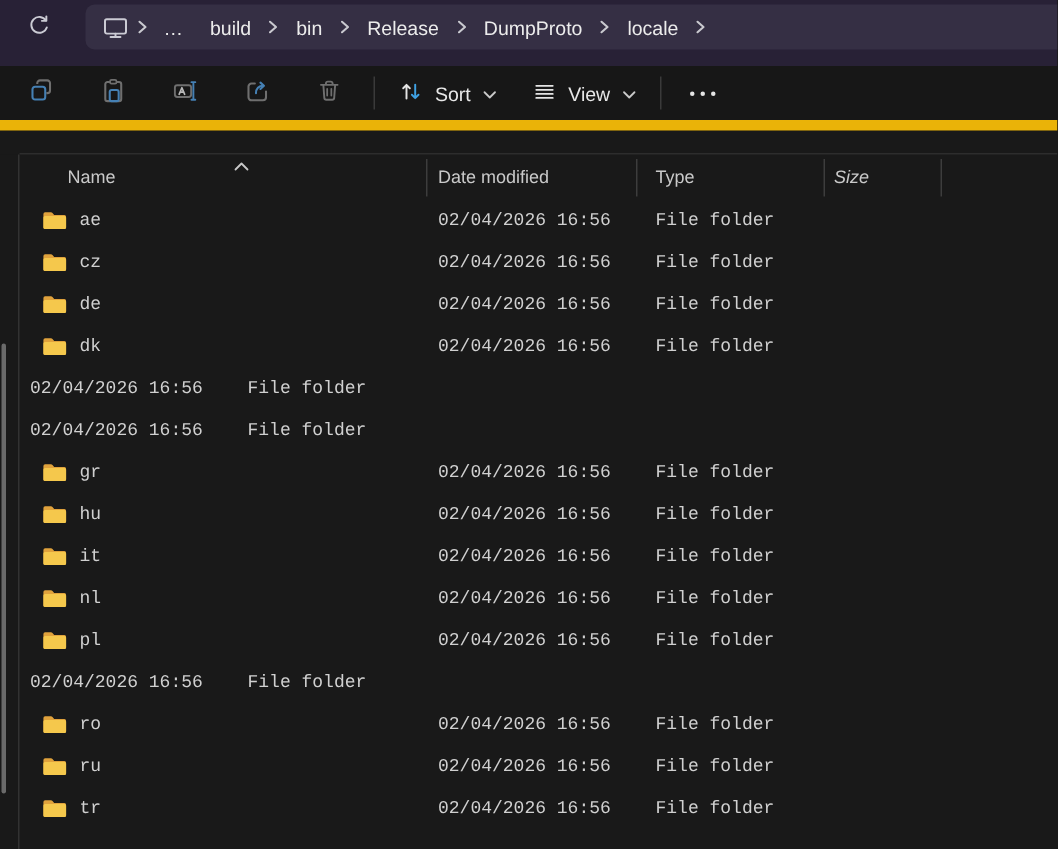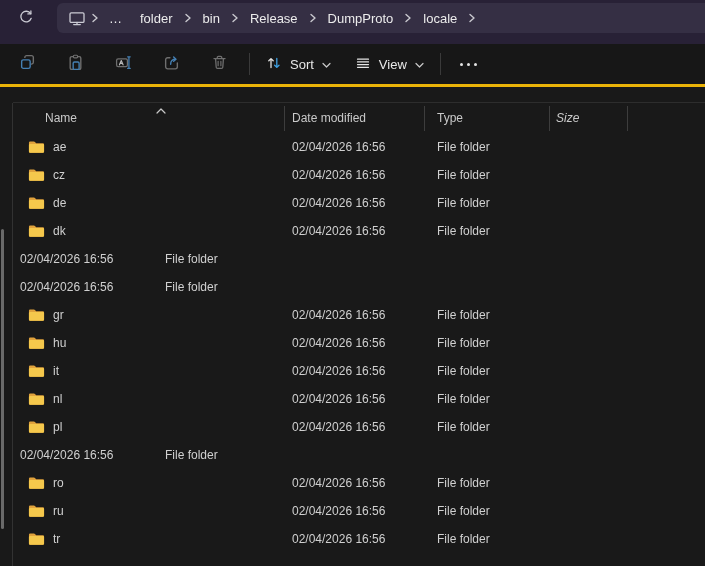--- a/index.html
+++ b/index.html
@@ -13,42 +13,42 @@
   
   .addressbar{position:absolute;top:0;left:0;width:705px;height:44px;background:#282136;}
   .nav-refresh{position:absolute;left:12px;top:5px;width:28px;height:26px;display:flex;align-items:center;justify-content:center;border-radius:4px;}
   .addrfield{position:absolute;left:57px;top:3px;right:0;height:30px;background:#352f44;border-radius:6px 0 0 6px;display:flex;align-items:center;padding-left:8px;}
   .crumb{height:24px;display:flex;align-items:center;padding:0 9px;border-radius:4px;color:#ececec;font-size:13px;white-space:nowrap;}
   .crumb.overflow{padding:0 8px;letter-spacing:1px;}
   .crumb-sep{display:flex;align-items:center;margin:0 1px;}
   .device-chip{display:flex;align-items:center;justify-content:center;width:24px;height:24px;}
 
   
-  .toolbar{position:absolute;top:44px;left:0;width:705px;height:43px;background:#171717;box-sizing:border-box;border-bottom:3px solid #eab308;display:flex;align-items:center;padding-left:7px;}
+  .toolbar{position:absolute;top:44px;left:0;width:705px;height:43px;background:#171717;box-sizing:border-box;border-bottom:7px solid #eab308;display:flex;align-items:center;padding-left:7px;}
   .tbtn{width:40px;height:34px;display:flex;align-items:center;justify-content:center;border-radius:4px;margin-right:8px;}
   .tdivider{width:1px;height:22px;background:#3a3a3a;margin:0 6px 0 2px;}
   .tbtn-labeled{display:flex;align-items:center;gap:8px;height:34px;padding:0 10px;border-radius:4px;color:#e8e8e8;font-size:13px;margin-right:4px;}
   .more-dots{display:flex;gap:4px;align-items:center;}
   .more-dots i{width:3px;height:3px;border-radius:50%;background:#e4e4e4;display:block;}
 
   
   .main{position:absolute;top:103px;left:0;width:705px;height:479px;background:#191919;}
   .pane-divider{position:absolute;left:12px;top:0;width:1px;height:479px;background:#323232;}
   .nav-scrollbar{position:absolute;left:1px;top:126px;width:3px;height:300px;background:#6a6a6a;border-radius:2px;}
   .list{position:absolute;left:13px;top:-1px;right:0;border-top:1px solid #2d2d2d;}
   .lheader{display:flex;height:30px;align-items:center;position:relative;color:#c9c9c9;font-size:12px;}
   .hcell{box-sizing:border-box;height:25px;display:flex;align-items:center;border-right:1px solid #3d3d3d;}
   .hcell.c-name{width:272px;padding-left:32px;}
   .hcell.c-date{width:140px;padding-left:7px;}
   .hcell.c-type{width:125px;padding-left:12px;}
   .hcell.c-size{width:78px;padding-left:6px;font-style:italic;}
   .sort-caret{position:absolute;left:143px;top:0px;}
   .rows{display:block;}
   .frow{display:flex;height:28px;align-items:center;font-size:12px;color:#d0d0d0;}
-  .cell{box-sizing:border-box;white-space:nowrap;overflow:hidden;}
+  .cell{box-sizing:border-box;white-space:nowrap;overflow:hidden;font-family:Liberation Mono, monospace;}
   .cell.c-name{width:272px;display:flex;align-items:center;padding-left:15px;gap:8px;}
   .cell.c-date{width:140px;padding-left:7px;}
   .cell.c-type{width:125px;padding-left:12px;}
   .cell.c-size{width:78px;padding-left:6px;}
 </style>
 </head>
 <body>
 
 <div class="addressbar">
   <button class="nav-refresh">
@@ -66,21 +66,21 @@
           <path d="M9 12.4 v2 M5.7 14.6 h6.6" fill="none" stroke="#cbcbd4" stroke-width="1.3" stroke-linecap="round"></path>
         </svg>
     </span>
     <span class="crumb-sep">
       <svg width="10" height="10" viewBox="0 0 10 10">
           <path d="M3 1.5 L7 5 L3 8.5" fill="none" stroke="#c9c9cf" stroke-width="1.4" stroke-linecap="round" stroke-linejoin="round"></path>
         </svg>
     </span>
     <button class="crumb overflow">…</button>
     <span id="crumb-list" style="display:flex;align-items:center;">
-        <button class="crumb">folder</button>
+        <button class="crumb">build</button>
   <span class="crumb-sep">
     <svg width="10" height="10" viewBox="0 0 10 10">
             <path d="M3 1.5 L7 5 L3 8.5" fill="none" stroke="#c9c9cf" stroke-width="1.4" stroke-linecap="round" stroke-linejoin="round"></path>
           </svg>
   </span>
 <button class="crumb">bin</button>
   <span class="crumb-sep">
     <svg width="10" height="10" viewBox="0 0 10 10">
             <path d="M3 1.5 L7 5 L3 8.5" fill="none" stroke="#c9c9cf" stroke-width="1.4" stroke-linecap="round" stroke-linejoin="round"></path>
           </svg>

